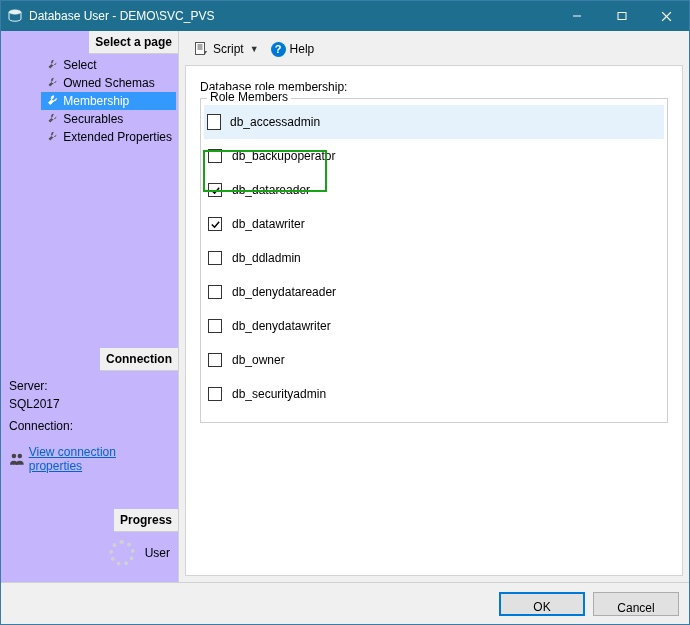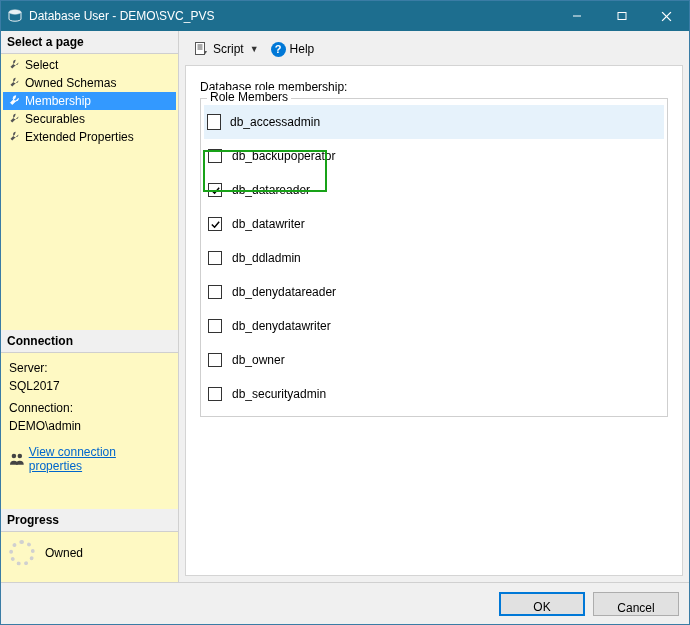--- a/index.html
+++ b/index.html
@@ -39,23 +39,23 @@
     color: #fff;
   }
 
   
   .body {
     flex: 1; display: flex; overflow: hidden;
     background: #f0f0f0;
   }
   .sidebar {
     width: 178px; flex: 0 0 178px;
-    background: #fef9c3;
+    background: #c4b5fd;
     border-right: 1px solid #d0d0d0;
-    display: flex; flex-direction: column;
+    display: flex; flex-direction: column; align-items: flex-end;
   }
   .section-hdr {
     font-weight: bold;
     background: #f0f0f0;
     border-bottom: 1px solid #cfcfcf;
     padding: 4px 6px 4px 6px;
     font-size: 12px;
   }
   .pagelist {
     padding: 2px 2px;
@@ -127,21 +127,21 @@
     flex: 1;
     background: #fff;
     border: 1px solid #d4d4d4;
     padding: 14px 14px;
     overflow: auto;
     position: relative;
   }
   .label-row { margin-bottom: 4px; }
   .fieldset {
     border: 1px solid #cfcfcf;
-    padding: 6px 3px 5px 3px;
+    padding: 6px 3px 11px 3px;
     position: relative;
   }
   .fieldset .legend {
     position: absolute; top: -9px; left: 6px;
     background: #fff; padding: 0 3px;
   }
   .rolelist { }
   .roleitem {
     display: flex; align-items: center;
     height: 34px;
@@ -260,40 +260,39 @@
         </div>
       </div>
 
       <div class="spacer"></div>
 
       <div class="section-hdr">Connection</div>
       <div class="conn-body">
         <div class="row">Server:</div>
         <div class="row">SQL2017</div>
         <div class="row" style="margin-top:8px">Connection:</div>
-        <div class="row">DEMO\admin</div>
         <a class="connlink" href="#">
           <span class="people">
             <svg viewBox="0 0 16 16">
                 <circle cx="5" cy="5" r="2.3" fill="#444"></circle>
                 <circle cx="11" cy="5" r="2.3" fill="#444"></circle>
                 <path d="M1 14 a4 4 0 0 1 8 0z" fill="#444"></path>
                 <path d="M7 14 a4 4 0 0 1 8 0z" fill="#444"></path>
               </svg>
           </span>
           <span>View connection properties</span>
         </a>
       </div>
 
       <div style="height:28px"></div>
 
       <div class="section-hdr">Progress</div>
       <div class="progress-body">
         <div class="spinner"></div>
-        <span>Owned</span>
+        <span>User</span>
       </div>
     </div>
 
     <div class="main">
       <div class="toolbar">
         <div class="tbtn">
           <span class="icon">
             <svg viewBox="0 0 16 16">
                 <rect x="2.5" y="1.5" width="9" height="12" fill="#fff" stroke="#555"></rect>
                 <line x1="4.5" y1="4" x2="9.5" y2="4" stroke="#555"></line>

